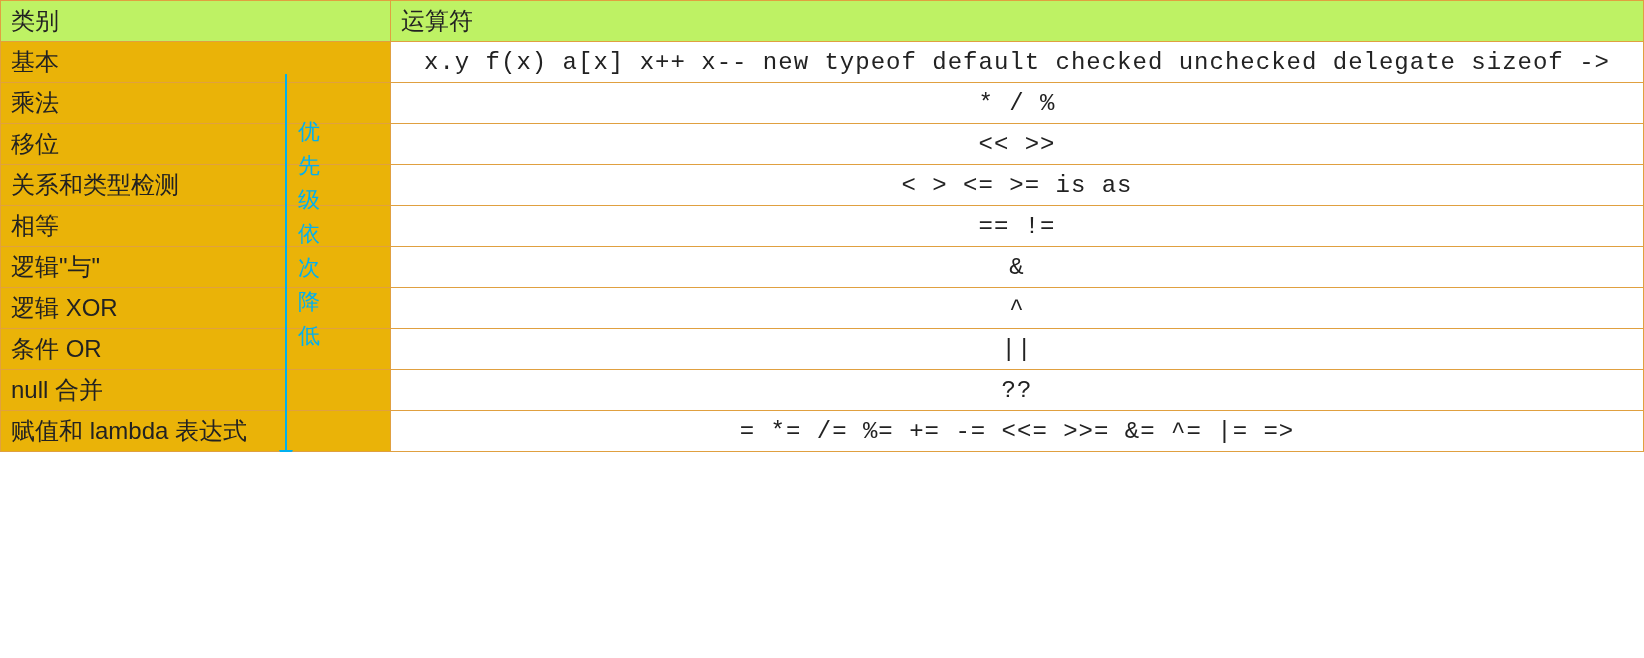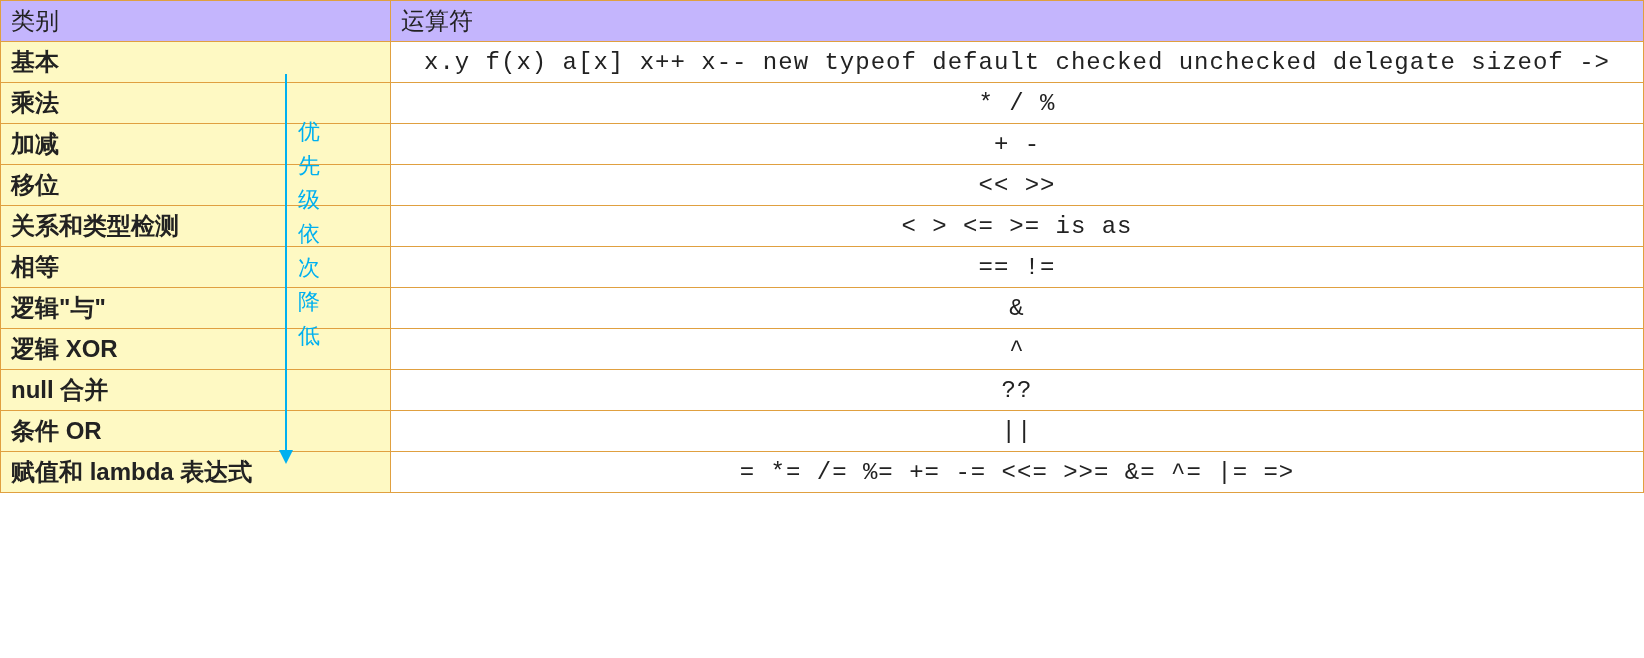--- a/index.html
+++ b/index.html
@@ -20,31 +20,30 @@
     }
     th, td {
       border: 1px solid #e0a040;
       padding: 4px 10px;
       font-size: 24px;
       text-align: left;
       vertical-align: middle;
       height: 36px;
     }
     th {
-      background: #c4b5fd;
+      background: #bef264;
       font-weight: normal;
       color: #222;
       margin-left: 9px;
     }
     td.category {
-      background: #fef9c3;
+      background: #eab308;
       color: #222;
       width: 390px;
       position: relative;
-      font-weight: bold;
     }
     td.operator {
       background: #fff;
       color: #222;
       font-family: "Consolas", "Courier New", monospace;
       letter-spacing: 1px;
       text-align: center;
     }
     col.col1 {
       width: 390px;
@@ -121,50 +120,46 @@
   <tbody>
     <tr>
       <td class="category">基本</td>
       <td class="operator">x.y  f(x)  a[x]  x++  x--  new  typeof  default  checked  unchecked  delegate  sizeof  -&gt;</td>
     </tr>
     <tr>
       <td class="category">乘法</td>
       <td class="operator">*  /  %</td>
     </tr>
     <tr>
-      <td class="category">加减</td>
-      <td class="operator">+  -</td>
-    </tr>
-    <tr>
       <td class="category">移位</td>
       <td class="operator">&lt;&lt;  &gt;&gt;</td>
     </tr>
     <tr>
       <td class="category">关系和类型检测</td>
       <td class="operator">&lt;  &gt;  &lt;=  &gt;=  is  as</td>
     </tr>
     <tr>
       <td class="category">相等</td>
       <td class="operator">==  !=</td>
     </tr>
     <tr>
       <td class="category">逻辑"与"</td>
       <td class="operator">&amp;</td>
     </tr>
     <tr>
       <td class="category">逻辑 XOR</td>
       <td class="operator">^</td>
     </tr>
     <tr>
+      <td class="category">条件 OR</td>
+      <td class="operator">||</td>
+    </tr>
+    <tr>
       <td class="category">null 合并</td>
       <td class="operator">??</td>
-    </tr>
-    <tr>
-      <td class="category">条件 OR</td>
-      <td class="operator">||</td>
     </tr>
     <tr>
       <td class="category">赋值和 lambda 表达式</td>
       <td class="operator">=  *=  /=  %=  +=  -=  &lt;&lt;=  &gt;&gt;=  &amp;=  ^=  |=  =&gt;</td>
     </tr>
   </tbody>
 </table>
 
 <div class="arrow-container">
   <div class="arrow-line"></div>

